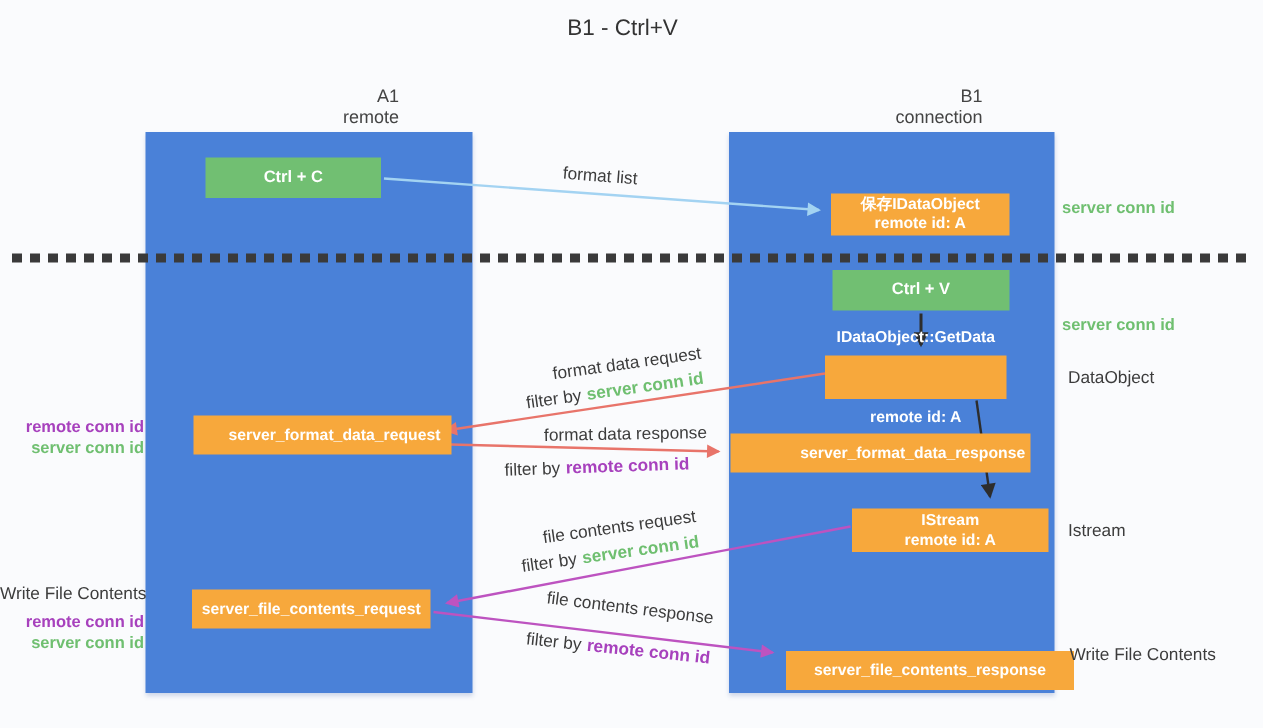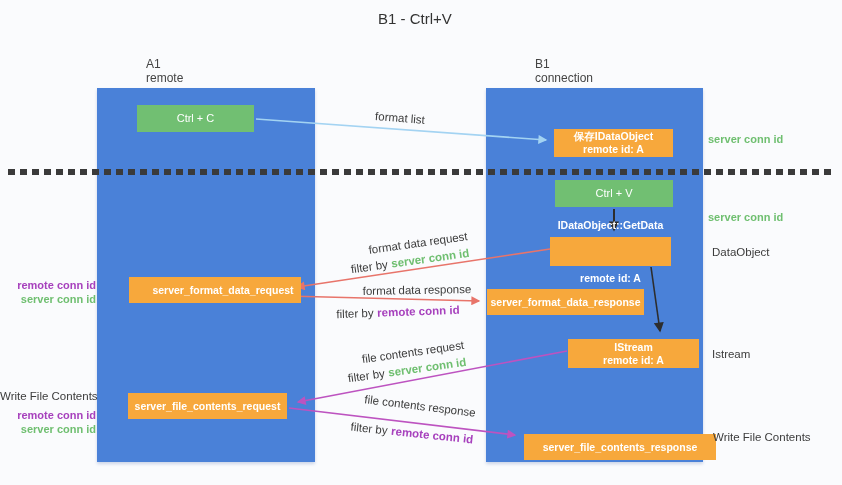--- a/index.html
+++ b/index.html
@@ -8,35 +8,35 @@
     background:#fafbfd;
     font-family:"Liberation Sans","DejaVu Sans",sans-serif;
     color:#3c3c3c;
   }
   .abs{position:absolute;}
   .title{
     left:330px;top:9px;width:170px;text-align:center;
     font-size:15px;line-height:20px;color:#333;
   }
   .lane-header{
-    width:120px;text-align:left;font-size:12px;line-height:14px;color:#444;
+    width:120px;text-align:right;font-size:12px;line-height:14px;color:#444;
   }
   .lane{
     background:#4a81d8;top:88px;height:374px;
     box-shadow:0 2px 3px rgba(90,120,180,0.28);
   }
   .dotted{
     left:8px;top:169px;width:828px;height:6px;
     background:repeating-linear-gradient(to right,#3a3a3a 0px,#3a3a3a 7px,transparent 7px,transparent 12px);
   }
   .node{
     display:flex;flex-direction:column;align-items:center;justify-content:center;
     color:#fff;font-size:11px;line-height:13px;text-align:center;white-space:nowrap;
   }
-  .node.green{background:#71bf72;}
+  .node.green{background:#71bf72;font-weight:bold;}
   .node.orange{background:#f7a83c;}
   .node.small{font-size:10.5px;font-weight:bold;}
   .flow-label{
     font-size:11.5px;color:#3c3c3c;white-space:nowrap;
     transform:translate(-50%,-50%);
   }
   .flow-label .key{font-weight:bold;}
   .key.green{color:#6fbf70;}
   .key.purple{color:#a741bd;}
   .filter-prefix{margin-right:0.32em;}
@@ -106,21 +106,21 @@
 
 <div class="abs node orange small" style="left:550px;top:237px;width:121px;height:29px;gap:40px;">
   <div>IDataObject::GetData</div>
   <div>remote id: A</div>
 </div>
 
 <div class="abs node orange small" style="left:129px;top:277px;width:156px;height:26px;padding-left:16px;">
   <div>server_format_data_request</div>
 </div>
 
-<div class="abs node orange small" style="left:487px;top:289px;width:157px;height:26px;">
+<div class="abs node orange small" style="left:487px;top:289px;width:157px;height:26px;padding-left:43px;">
   <div>server_format_data_response</div>
 </div>
 
 <div class="abs node orange small" style="left:568px;top:339px;width:131px;height:29px;">
   <div>IStream</div>
   <div>remote id: A</div>
 </div>
 
 <div class="abs node orange small" style="left:128px;top:393px;width:159px;height:26px;">
   <div>server_file_contents_request</div>

